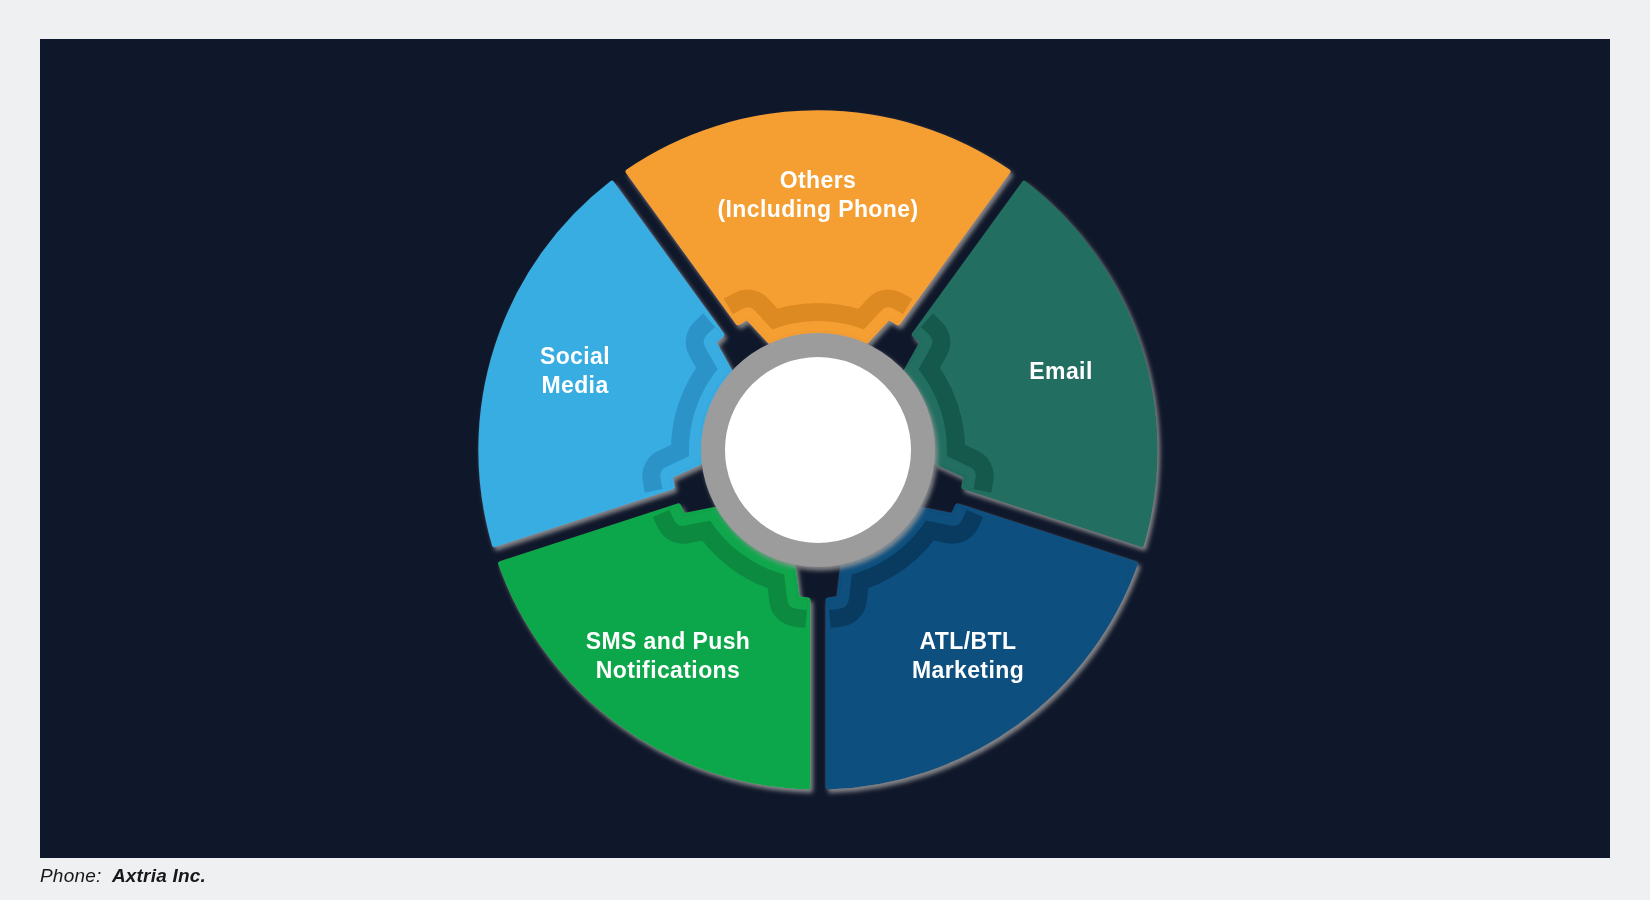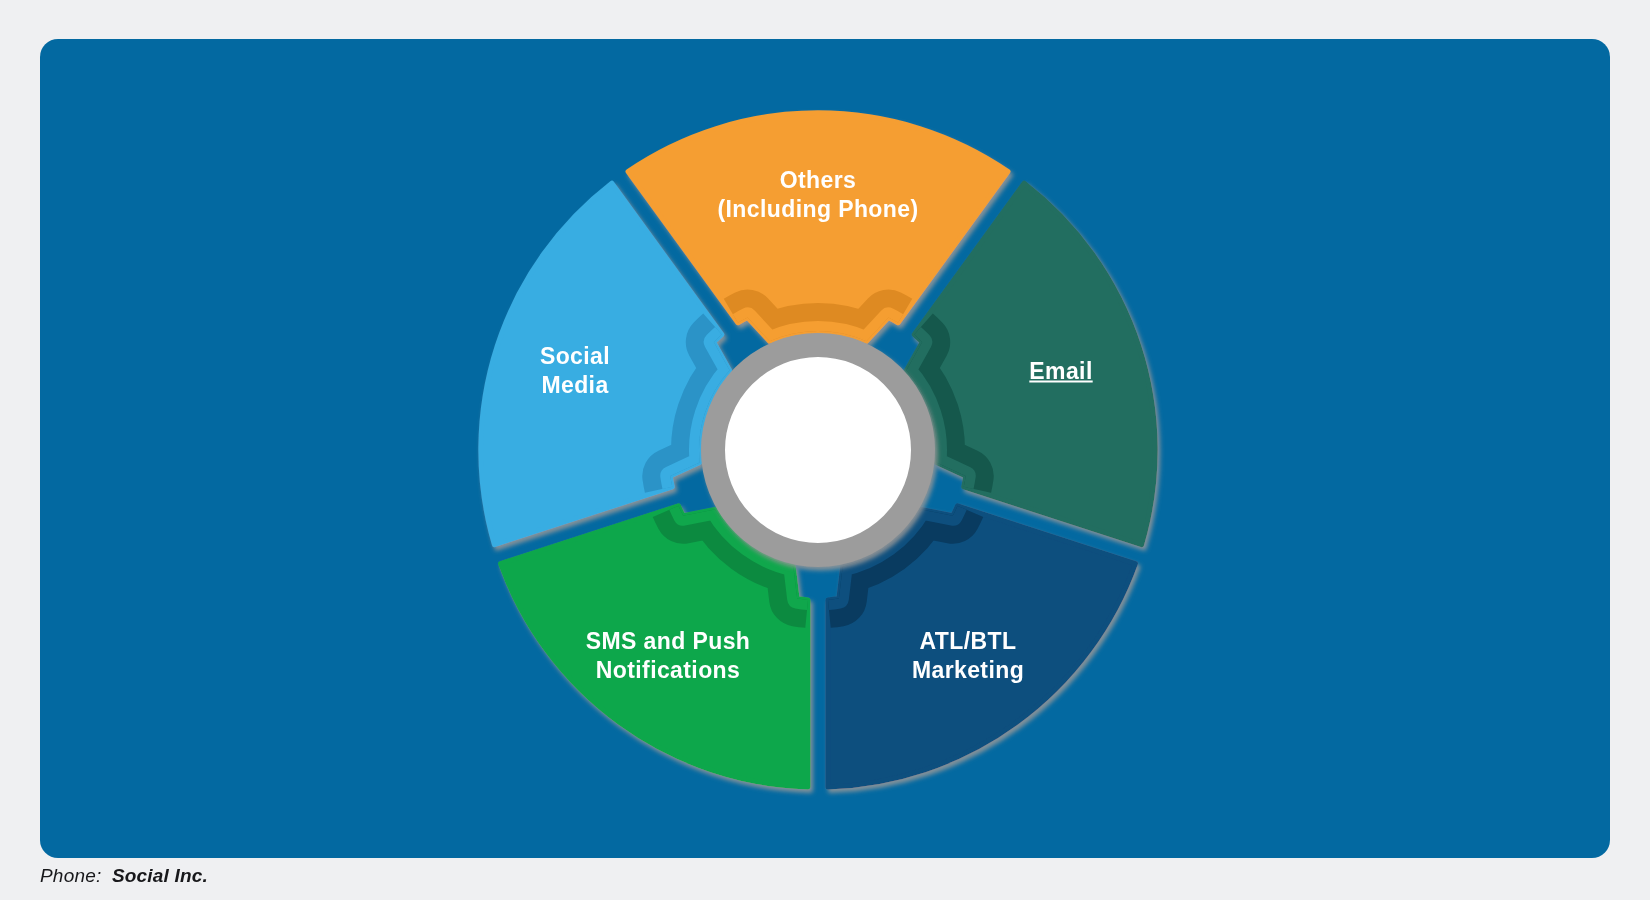--- a/index.html
+++ b/index.html
@@ -45,21 +45,21 @@
     font-size: 19px;
     font-style: italic;
     color: #18181B;
     letter-spacing: 0.2px;
   }
   .source .src-value { font-weight: bold; margin-left: 5px; }
 </style>
 </head>
 <body style="background: rgb(239, 240, 242);">
 
-<div class="card" style="background: #0369a1; border-radius: 18px;">
+<div class="card" style="background: #0f172a;">
   <svg id="wheel" viewBox="0 0 1570 819">
       <defs>
         <filter id="ds" x="-15%" y="-15%" width="135%" height="135%">
           <feDropShadow dx="2.5" dy="3.5" stdDeviation="2" flood-color="#989898" flood-opacity="0.85"></feDropShadow>
         </filter>
         <clipPath id="clip0">
           <path d="M697.92,283.77 A150,150 0 0 1 707.58,278.56 L729.60,302.29 A119,119 0 0 1 826.40,302.29 L848.42,278.56 A150,150 0 0 1 858.08,283.77 L967.99,132.48 A337,337 0 0 0 588.01,132.48 Z"></path>
         </clipPath>
         <clipPath id="clip1">
           <path d="M874.26,295.53 A150,150 0 0 1 882.20,303.10 L866.43,331.37 A119,119 0 0 1 896.35,423.44 L925.72,437.05 A150,150 0 0 1 923.75,447.84 L1101.60,505.63 A337,337 0 0 0 984.17,144.24 Z"></path>
@@ -97,26 +97,26 @@
       <path d="M632.25,447.84 A150,150 0 0 1 630.28,437.05 L659.65,423.44 A119,119 0 0 1 689.57,331.37 L673.80,303.10 A150,150 0 0 1 681.74,295.53 L571.83,144.24 A337,337 0 0 0 454.40,505.63 Z" fill="#39ADE2" stroke="#39ADE2" stroke-width="5" stroke-linejoin="round" filter="url(#ds)"></path>
       <g clip-path="url(#clip4)">
         <path d="M632.25,447.84 A150,150 0 0 1 630.28,437.05 L659.65,423.44 A119,119 0 0 1 689.57,331.37 L673.80,303.10 A150,150 0 0 1 681.74,295.53" fill="none" stroke="#2B93C7" stroke-width="56" stroke-linejoin="round"></path>
         <path d="M632.25,447.84 A150,150 0 0 1 630.28,437.05 L659.65,423.44 A119,119 0 0 1 689.57,331.37 L673.80,303.10 A150,150 0 0 1 681.74,295.53" fill="none" stroke="#39ADE2" stroke-width="20" stroke-linejoin="round"></path>
       </g>
       <circle cx="778" cy="411" r="105" fill="#FFFFFF" stroke="#9C9C9C" stroke-width="24" filter="url(#ds)"></circle>
     </svg>
   <div id="labels" style="color: rgb(255, 255, 255);">
       <div class="wedge-label" style="left: 778px; top: 156px;">Others
 (Including Phone)</div>
-      <div class="wedge-label" style="left: 1021px; top: 332px; text-decoration: underline;">Email</div>
+      <div class="wedge-label" style="left: 1021px; top: 332px;">Email</div>
       <div class="wedge-label" style="left: 628px; top: 617px;">SMS and Push
 Notifications</div>
       <div class="wedge-label" style="left: 928px; top: 617px;">ATL/BTL
 Marketing</div>
       <div class="wedge-label" style="left: 535px; top: 332px;">Social
 Media</div>
     </div>
 </div>
 
 <div class="source">
   <span class="src-label">Phone:</span>
-  <span class="src-value">Social Inc.</span>
+  <span class="src-value">Axtria Inc.</span>
 </div>
 
 </body></html>

